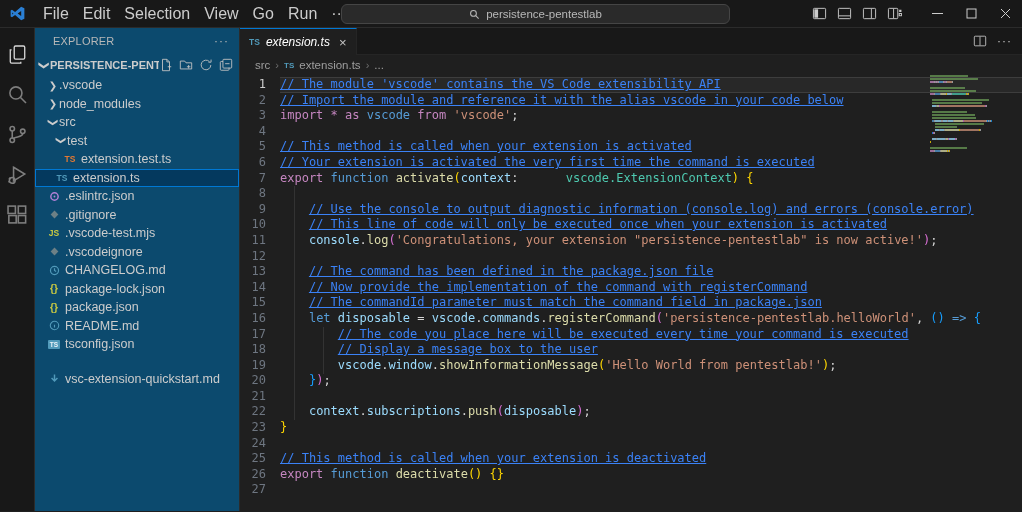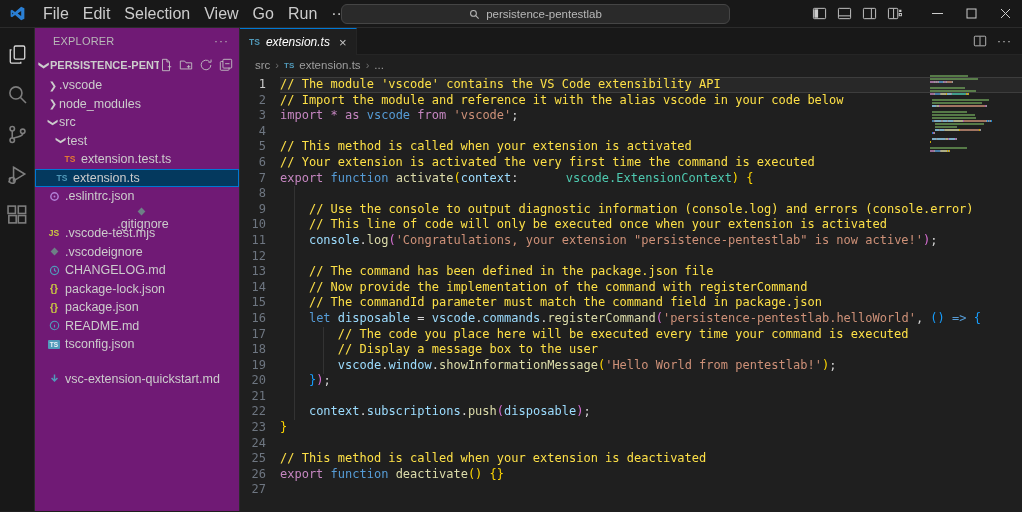--- a/index.html
+++ b/index.html
@@ -27,21 +27,21 @@
   
   .main { display:flex; height:483px; }
 
   .activitybar { width:35px; background:#181818; border-right:1px solid #2b2b2b;
     display:flex; flex-direction:column; align-items:center; padding-top:6px; flex:none; }
   .ab-item { width:35px; height:40px; display:flex; align-items:center; justify-content:center;
     color:#7e7e7e; }
   .ab-item.active { color:#d7d7d7; }
   .ab-item svg { width:21px; height:21px; }
 
-  .sidebar { width:205px; background:#701a75; border-right:1px solid #2b2b2b;
+  .sidebar { width:205px; background:#0c4a6e; border-right:1px solid #2b2b2b;
     flex:none; color:#cccccc; overflow:hidden; }
   .sb-header { height:26px; display:flex; align-items:center; padding:0 10px 0 18px; }
   .sb-title { font-size:11px; letter-spacing:.2px; color:#b8b8b8; }
   .sb-more { margin-left:auto; color:#b8b8b8; font-size:12px; letter-spacing:1px; }
   .project-row { height:22px; display:flex; align-items:center; padding:0 6px 0 3px;
     font-weight:bold; font-size:11px; color:#cccccc; }
   .project-label { white-space:nowrap; overflow:hidden; }
   .project-actions { margin-left:auto; display:flex; gap:6px; flex:none; }
   .project-actions svg { width:14px; height:14px; color:#c5c5c5; }
   .chev { display:inline-block; width:12px; font-size:10px; color:#cccccc; flex:none;
@@ -76,21 +76,21 @@
 
   .code-area { position:relative; flex:1; font-family:"DejaVu Sans Mono", monospace;
     font-size:12px; padding-top:2px; }
   .line { display:flex; height:15.6px; line-height:15.6px; }
   .ln { width:40px; text-align:right; padding-right:14px; color:#6e7681; flex:none; }
   .lc-fill { flex:1; white-space:pre; }
   .line.current .lc-fill { background:rgba(255,255,255,.045);
     box-shadow:inset 0 1px 0 rgba(255,255,255,.10), inset 0 -1px 0 rgba(255,255,255,.10); }
   .line.current .ln { color:#cccccc; }
 
-  .tok-c { color:#fde047; } .tok-kp { color:#C586C0; } .tok-kb { color:#569CD6; }
+  .tok-c { color:#3b82f6;text-decoration:underline; } .tok-kp { color:#C586C0; } .tok-kb { color:#569CD6; }
   .tok-s { color:#CE9178; } .tok-f { color:#DCDCAA; } .tok-v { color:#9CDCFE; }
   .tok-t { color:#4EC9B0;margin-left:40px; } .tok-p { color:#d4d4d4; }
   .tok-b1 { color:#FFD700; } .tok-b2 { color:#DA70D6; } .tok-b3 { color:#179FFF; }
   .tok-i { color:transparent; }
 
   .indent-guide { position:absolute; width:1px; background:rgba(255,255,255,.09); }
 
   .minimap { position:absolute; top:0; right:14px; width:78px; }
   .mm-line { height:2px; margin-bottom:1px; display:flex; }
   .mm-tok { height:2px; opacity:.75; }
@@ -261,21 +261,21 @@
         </div>
         <div class="file-row" style="padding-left: 12px;">
           <span class="fi">
             <svg width="11" height="11" viewBox="0 0 12 12" fill="none" stroke="#b180d7" stroke-width="1.6">
               <circle cx="6" cy="6" r="4"></circle>
               <circle cx="6" cy="6" r="1" fill="#b180d7" stroke="none"></circle>
             </svg>
           </span>
           <span>.eslintrc.json</span>
         </div>
-        <div class="file-row" style="padding-left: 12px; flex-direction: column;">
+        <div class="file-row" style="padding-left: 12px;">
           <span class="fi">
             <svg width="11" height="11" viewBox="0 0 12 12">
               <rect x="3" y="3" width="6" height="6" transform="rotate(45 6 6)" fill="#6d8086"></rect>
             </svg>
           </span>
           <span>.gitignore</span>
         </div>
         <div class="file-row" style="padding-left: 12px;">
           <span class="fi">
             <span class="badge jsb">JS</span>

